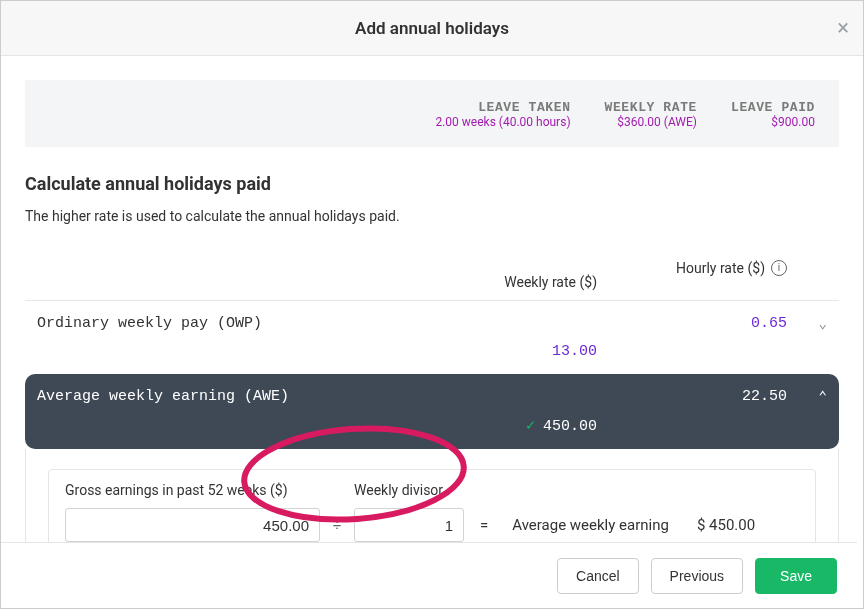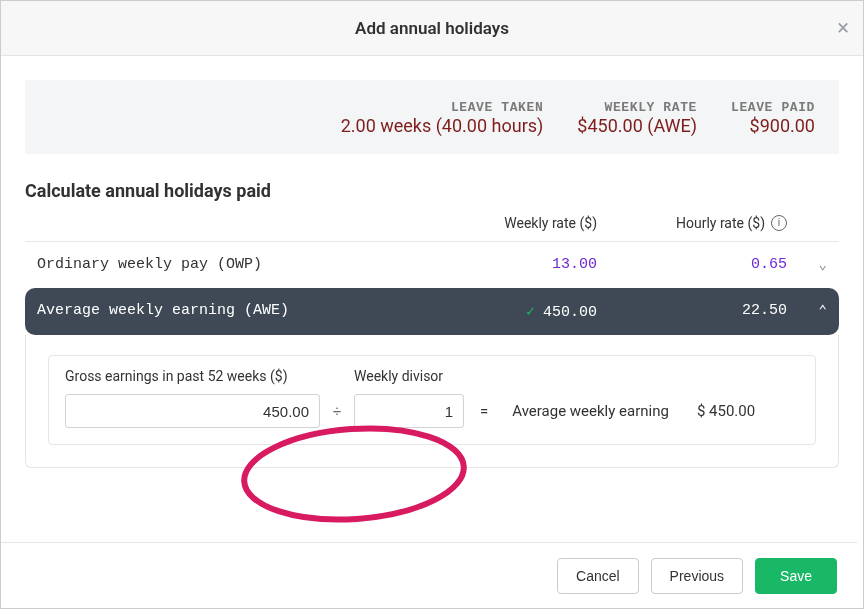--- a/index.html
+++ b/index.html
@@ -53,22 +53,22 @@
   }
   .summary-label {
     font-size: 13px;
     letter-spacing: 0.6px;
     color: #7a7a7a;
     font-weight: 600;
     margin-bottom: 0;
     font-family: Liberation Mono, monospace;
   }
   .summary-value {
-    font-size: 18px;
-    color: #7f1d1d;
+    font-size: 12px;
+    color: #a21caf;
   }
   .section-heading {
     font-size: 18px;
     font-weight: 700;
     color: #323232;
     margin: 26px 0 14px 0;
   }
   .section-sub {
     font-size: 14px;
     color: #333;
@@ -77,21 +77,21 @@
   .rate-table {
     width: 100%;
   }
   .rate-header {
     display: flex;
     padding: 0 12px 10px 12px;
     font-size: 14px;
     color: #333;
   }
   .col-name { flex: 1; }
-  .col-weekly { width: 170px; text-align: right; }
+  .col-weekly { width: 170px; text-align: right; margin-top: 28px; }
   .col-hourly { width: 190px; text-align: right; display:flex; justify-content:flex-end; align-items:center; gap:6px;padding-left:46px;}
   .col-caret { width: 40px; text-align: right; }
   .info-icon {
     display:inline-flex;
     align-items:center;
     justify-content:center;
     width:16px; height:16px;
     border:1.2px solid #666;
     border-radius:50%;
     font-size:10px;
@@ -223,29 +223,30 @@
 
 <div class="modal-body">
 
   <div class="summary-panel">
     <div class="summary-col">
       <div class="summary-label">LEAVE TAKEN</div>
       <div class="summary-value">2.00 weeks (40.00 hours)</div>
     </div>
     <div class="summary-col">
       <div class="summary-label">WEEKLY RATE</div>
-      <div class="summary-value">$450.00 (AWE)</div>
+      <div class="summary-value">$360.00 (AWE)</div>
     </div>
     <div class="summary-col">
       <div class="summary-label">LEAVE PAID</div>
       <div class="summary-value">$900.00</div>
     </div>
   </div>
 
   <h2 class="section-heading">Calculate annual holidays paid</h2>
+  <p class="section-sub">The higher rate is used to calculate the annual holidays paid.</p>
 
   <div class="rate-table">
     <div class="rate-header">
       <div class="col-name"></div>
       <div class="col-weekly">Weekly rate ($)</div>
       <div class="col-hourly">
         <span>Hourly rate ($)</span>
         <span class="info-icon">i</span>
       </div>
       <div class="col-caret"></div>

